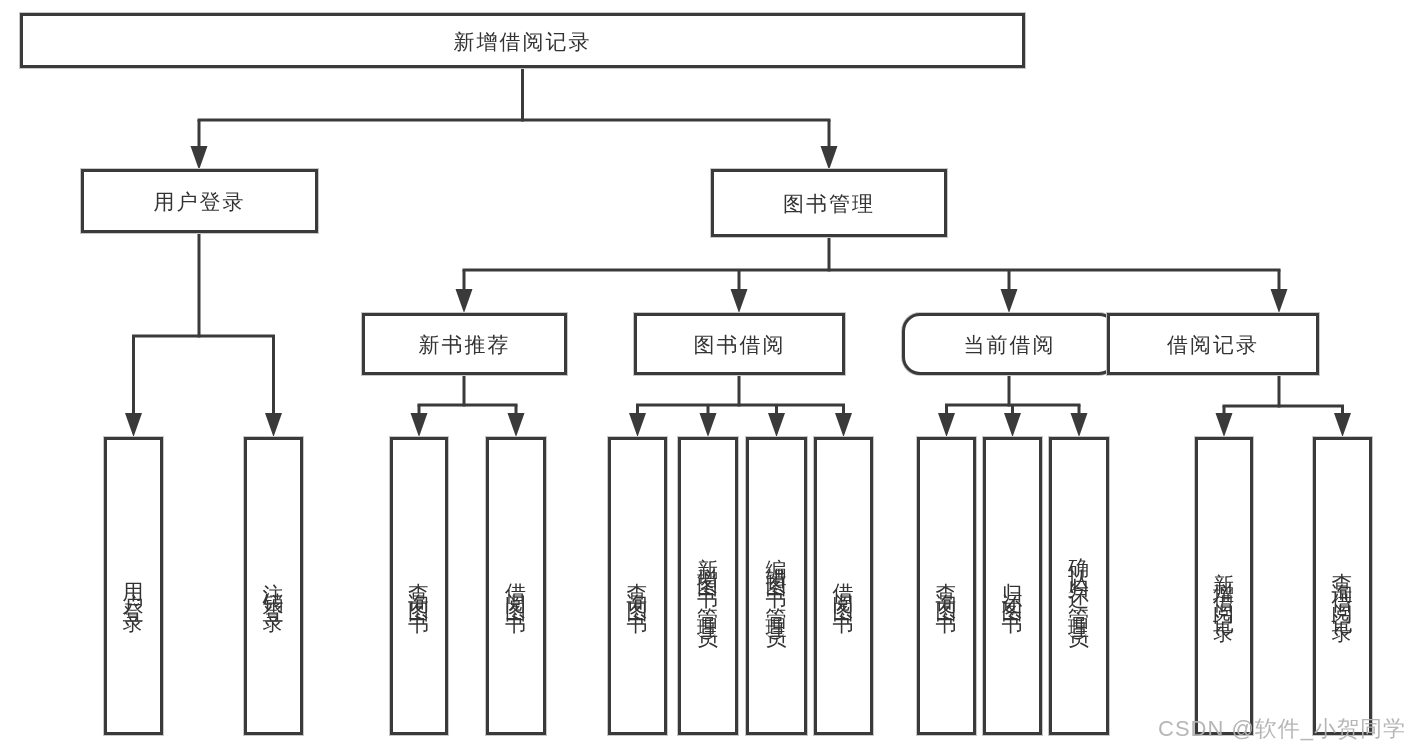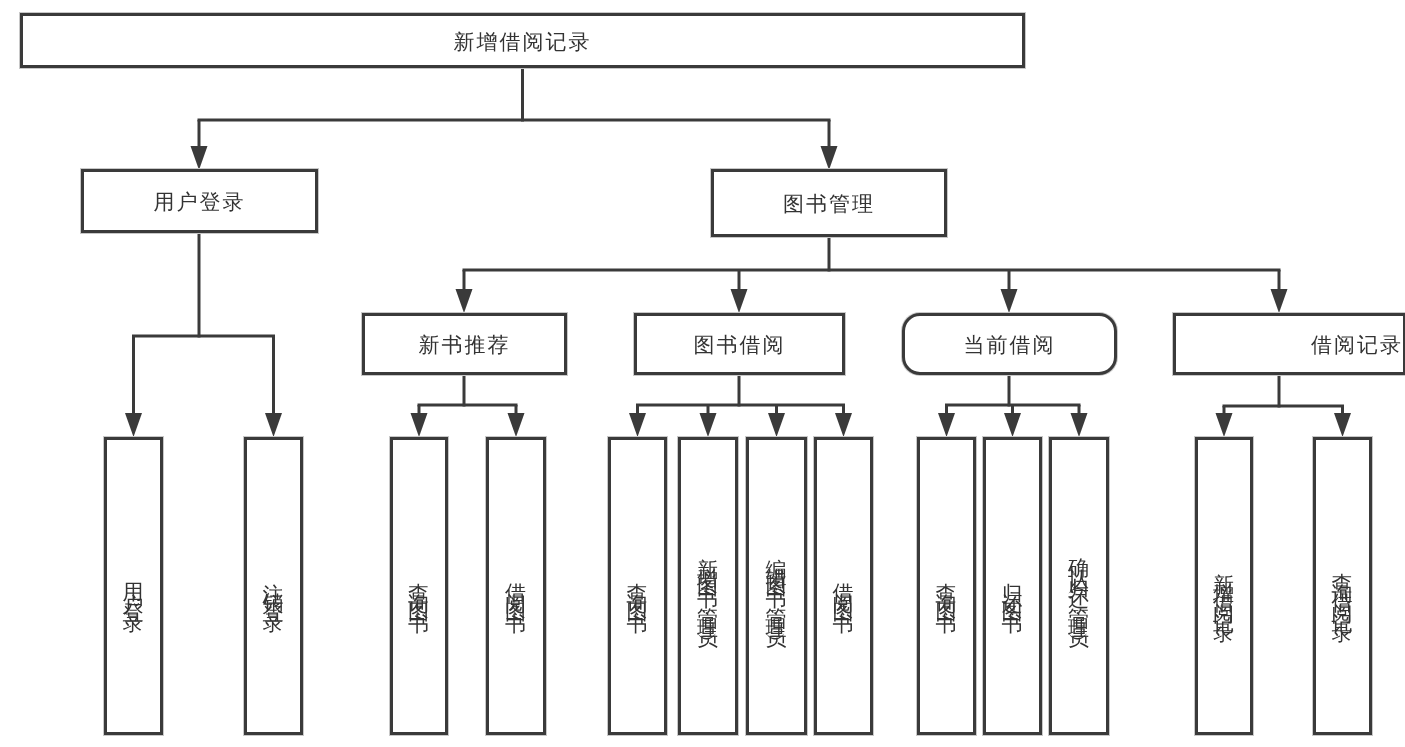--- a/index.html
+++ b/index.html
@@ -53,21 +53,21 @@
 
   
   .n-root     { left: 20px;  top: 13px;  width: 1005px; height: 55px; }
   .n-login    { left: 81px;  top: 169px; width: 237px;  height: 64px; }
   .n-bookmgmt { left: 711px; top: 169px; width: 236px;  height: 68px; }
 
   .lvl3 { top: 313px; height: 62px; }
   .n-newrec  { left: 362px;  width: 205px; }
   .n-borrow  { left: 634px;  width: 211px; }
   .n-current { left: 902px;  width: 215px; border-radius: 18px; }
-  .n-records { left: 1173px; width: 233px; justify-content: flex-end; }
+  .n-records { left: 1107px; width: 212px; }
 
   .leaf { top: 437px; height: 298px; }
   .l-userlogin { left: 104px;  width: 59px; }
   .l-logout    { left: 244px;  width: 59px; }
   .l-query1    { left: 390px;  width: 58px; }
   .l-borrow1   { left: 486px;  width: 60px; }
   .l-query2    { left: 608px;  width: 59px; }
   .l-addbook   { left: 678px;  width: 60px; }
   .l-editbook  { left: 746px;  width: 61px; }
   .l-borrow2   { left: 814px;  width: 59px; }
@@ -209,14 +209,15 @@
     <span class="vtext">确认归还（管理员）</span>
   </div>
 
   <div class="node leaf l-addrec">
     <span class="vtext">新增借阅记录</span>
   </div>
   <div class="node leaf l-queryrec">
     <span class="vtext">查询借阅记录</span>
   </div>
 
+  <div class="watermark">CSDN @软件_小贺同学</div>
 
 </div>
 
 </body></html>

